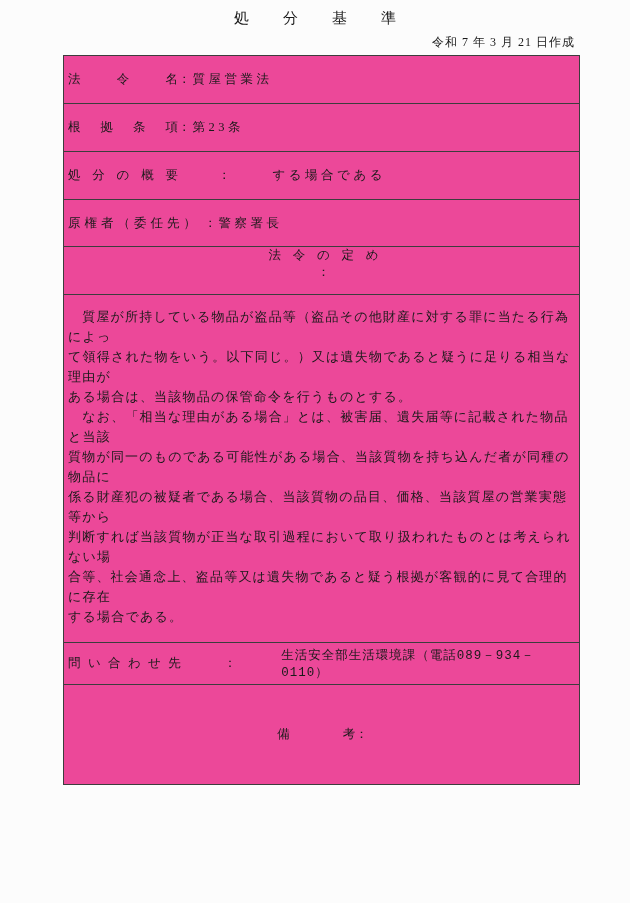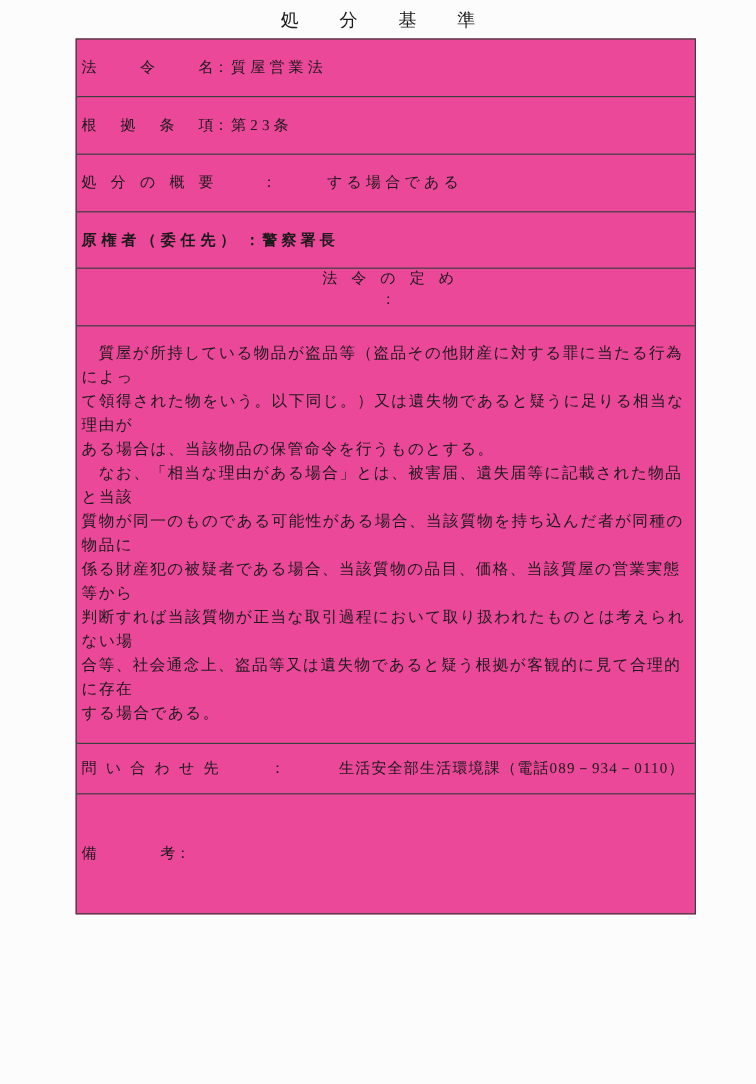--- a/index.html
+++ b/index.html
@@ -49,58 +49,59 @@
   .row {
     display: flex;
     align-items: center;
     padding-left: 4px;
     border-bottom: 1px solid #3d3d3d;
   }
   .row:last-child { border-bottom: none; }
   .r1 { height: 48px; }
   .r2 { height: 48px; }
   .r3 { height: 48px; gap: 40px; }
-  .r4 { height: 47px; font-weight: bold; }
+  .r4 { height: 47px; }
   .r5 { height: 48px; flex-direction: column; }
   .r6 { height: 348px; display: block; padding-top: 12px; }
   .r7 { height: 42px; gap: 43px; }
-  .r8 { height: 99px; }
+  .r8 { height: 99px; justify-content: center; }
   .lbl {
     display: inline-block;
     text-align: justify;
     text-align-last: justify;
     vertical-align: top;
     white-space: nowrap;
   }
   .lbl-a { width: 110px; }   
   .lbl-b { width: 128px; }   
   .lbl-c { width: 120px; }   
   .lbl-d { width: 114px; }   
   .lbl-e { width: 78px; }    
   .colon { display: inline-block; }
   .colon-gap { margin-left: 8px; }
   .val { letter-spacing: 3.5px; margin-left: 2px; }
-  .val-tight { letter-spacing: 1px; }
+  .val-tight { letter-spacing: 1px; font-family: Liberation Mono, monospace; }
   .std-head { line-height: 20px; white-space: nowrap; }
   .std-body {
     white-space: pre-wrap;
     line-height: 20px;
     letter-spacing: 1.2px;
     width: 508px;
     font-size: 13px;
   }
 </style>
 </head>
 <body>
 
 <div class="page">
 
 
   <div class="doc-title">処分基準</div>
 
+  <div class="date-line">令和 7 年 3 月 21 日作成</div>
 
   <div class="doc-table">
 
     <div class="row r1">
       <span class="lbl lbl-a">法令名</span>
         <span class="colon">：</span>
         <span class="val">質屋営業法</span>
     </div>
 
     <div class="row r2">

